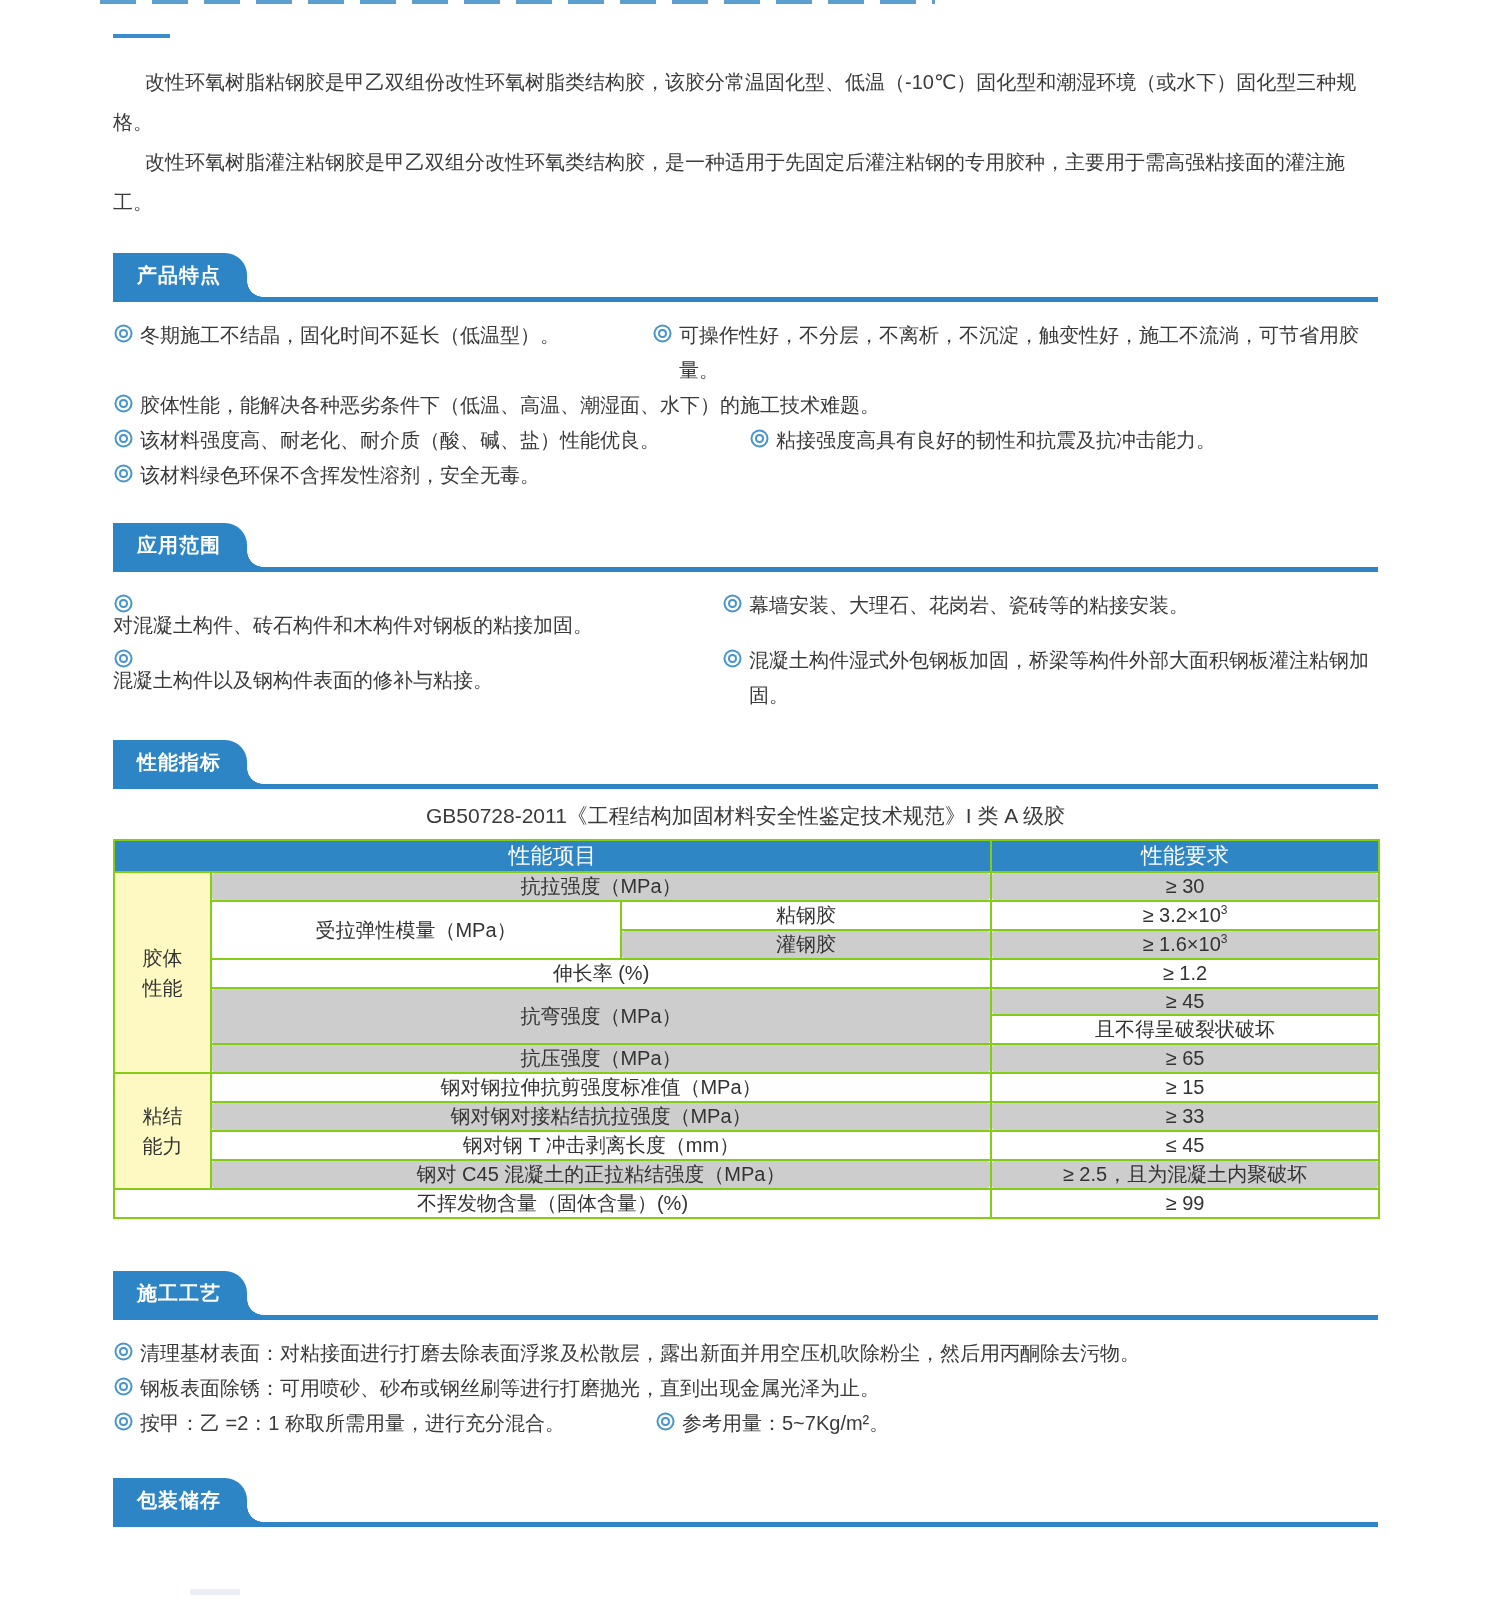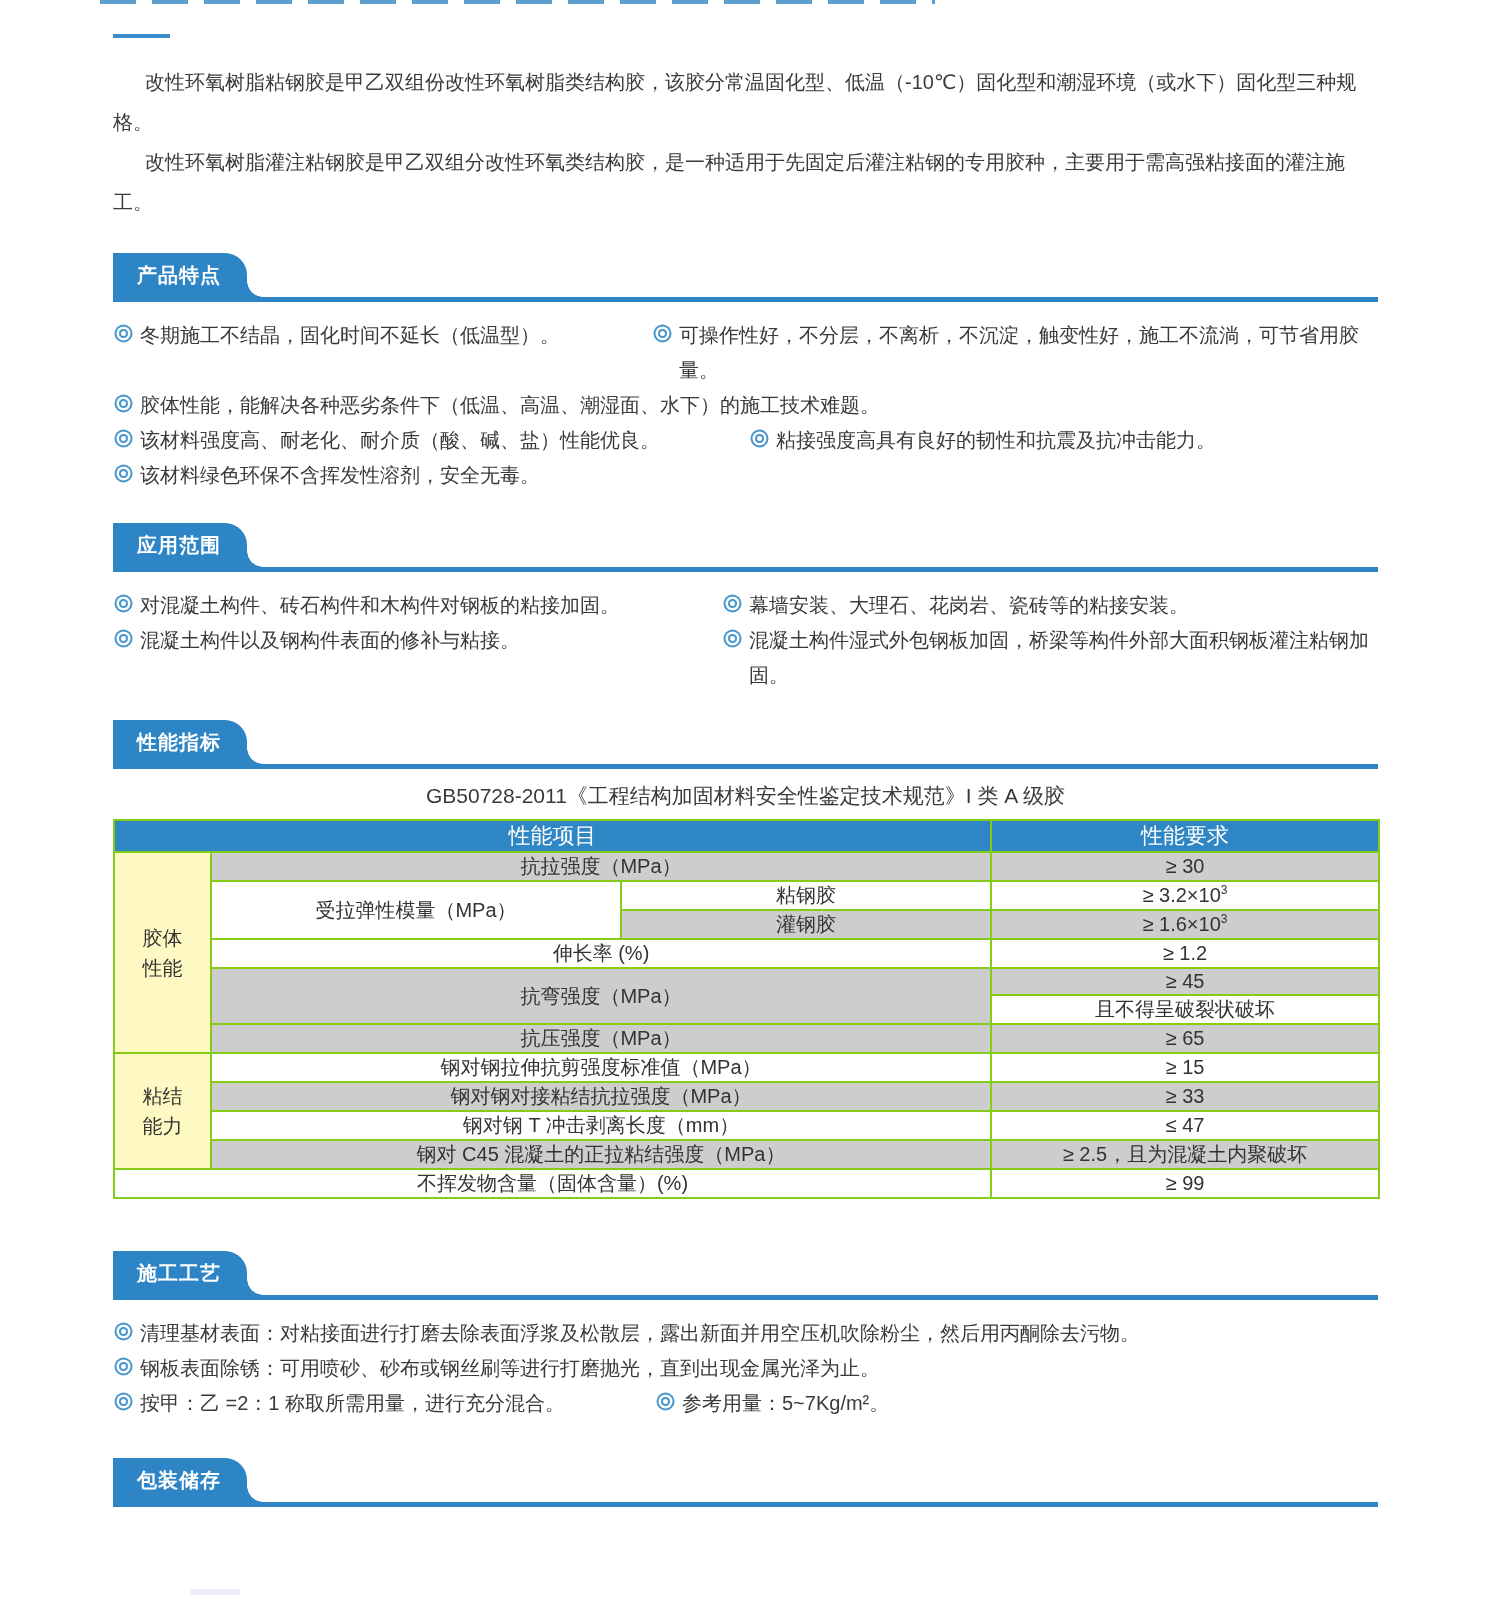--- a/index.html
+++ b/index.html
@@ -52,21 +52,21 @@
   }
   .sec-line { height: 5px; background: #2d85c5; }
 
   
   .rows { margin-top: 16px; }
   .brow { display: flex; align-items: flex-start; line-height: 35px; gap: 24px; }
   .bitem { display: flex; align-items: flex-start; }
   .bitem.grow { flex: 1; }
   .lw515 { width: 515px; }
   .lw612 { width: 612px; }
-  .lw585 { width: 585px; }
+  .lw585 { width: 585px; flex-direction: column; }
   .lw518 { width: 518px; }
   .ring {
     flex: 0 0 auto;
     width: 9px; height: 9px;
     border: 2px solid #4595cc; border-radius: 50%;
     box-shadow: 0 0 0 2.5px #ffffff, 0 0 0 4.5px #4595cc;
     margin: 11px 12px 0 6px;
   }
   .txt { font-size: 20px; color: #3a3a3a; }
 
@@ -77,21 +77,21 @@
   table.perf col.cB1 { width: 410px; }
   table.perf col.cB2 { width: 370px; }
   table.perf col.cC { width: 388px; }
   table.perf th, table.perf td {
     border: 2px solid #84cc16;
     height: 27px; padding: 0 6px;
     text-align: center; vertical-align: middle;
     font-size: 20px; color: #333333; font-weight: normal;
   }
   table.perf th.head { background: #2e86c4; color: #ffffff; font-size: 22px; }
-  td.gray { background: #cdcdcd; }
+  td.gray { background: #cdcdcd; border-radius: 6px; }
   td.white { background: #ffffff; }
   td.grp { background: #fef9c3; font-size: 21px; }
   td.grp .vwrap { display: inline-block; width: 2.2em; line-height: 30px; }
   sup.e { font-size: 12px; vertical-align: super; line-height: 0; }
 
   .mt-features { margin-top: 31px; }
   .mt-applications { margin-top: 30px; }
   .mt-performance { margin-top: 27px; }
   .mt-construction { margin-top: 52px; }
   .mt-packaging { margin-top: 37px; }
@@ -226,21 +226,21 @@
         <td class="grp" rowspan="4"><span class="vwrap">粘结能力</span></td>
         <td class="white" colspan="2">钢对钢拉伸抗剪强度标准值（MPa）</td>
         <td class="white">≥ 15</td>
       </tr>
       <tr>
         <td class="gray" colspan="2">钢对钢对接粘结抗拉强度（MPa）</td>
         <td class="gray">≥ 33</td>
       </tr>
       <tr>
         <td class="white" colspan="2">钢对钢 T 冲击剥离长度（mm）</td>
-        <td class="white">≤ 47</td>
+        <td class="white">≤ 45</td>
       </tr>
       <tr>
         <td class="gray" colspan="2">钢对 C45 混凝土的正拉粘结强度（MPa）</td>
         <td class="gray">≥ 2.5，且为混凝土内聚破坏</td>
       </tr>
       <tr>
         <td class="white" colspan="3">不挥发物含量（固体含量）(%)</td>
         <td class="white">≥ 99</td>
       </tr>
     </tbody>

